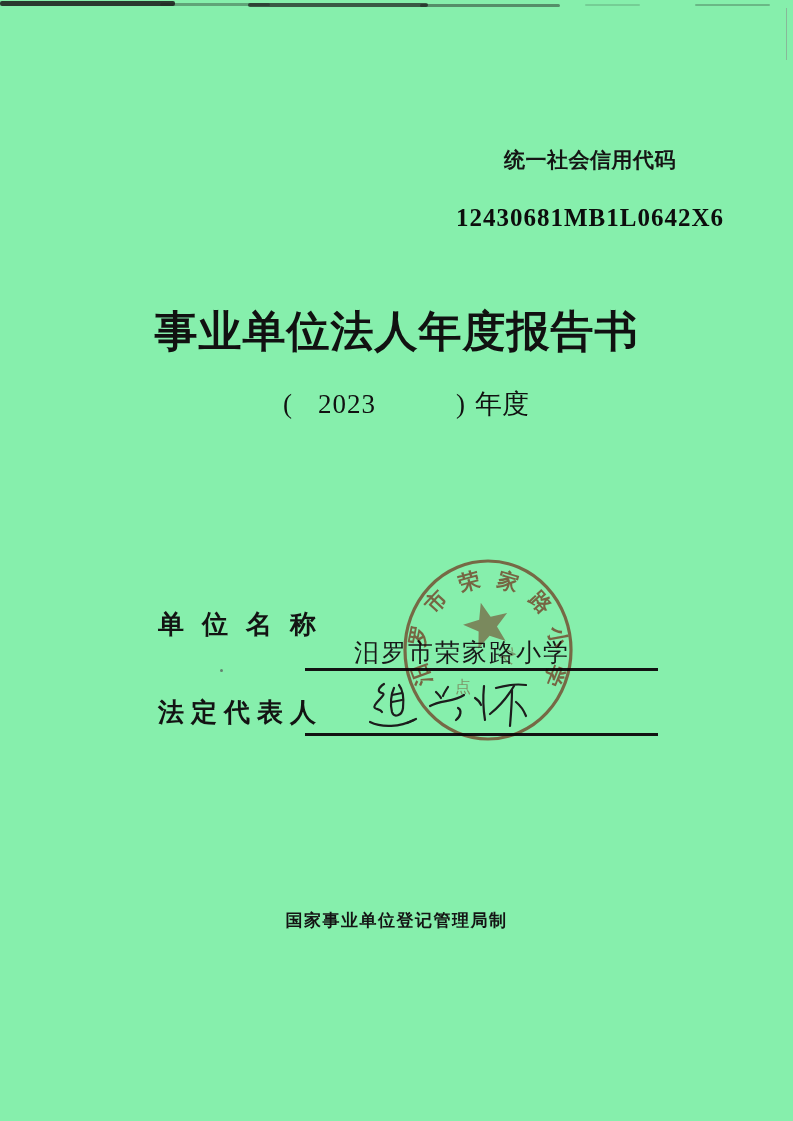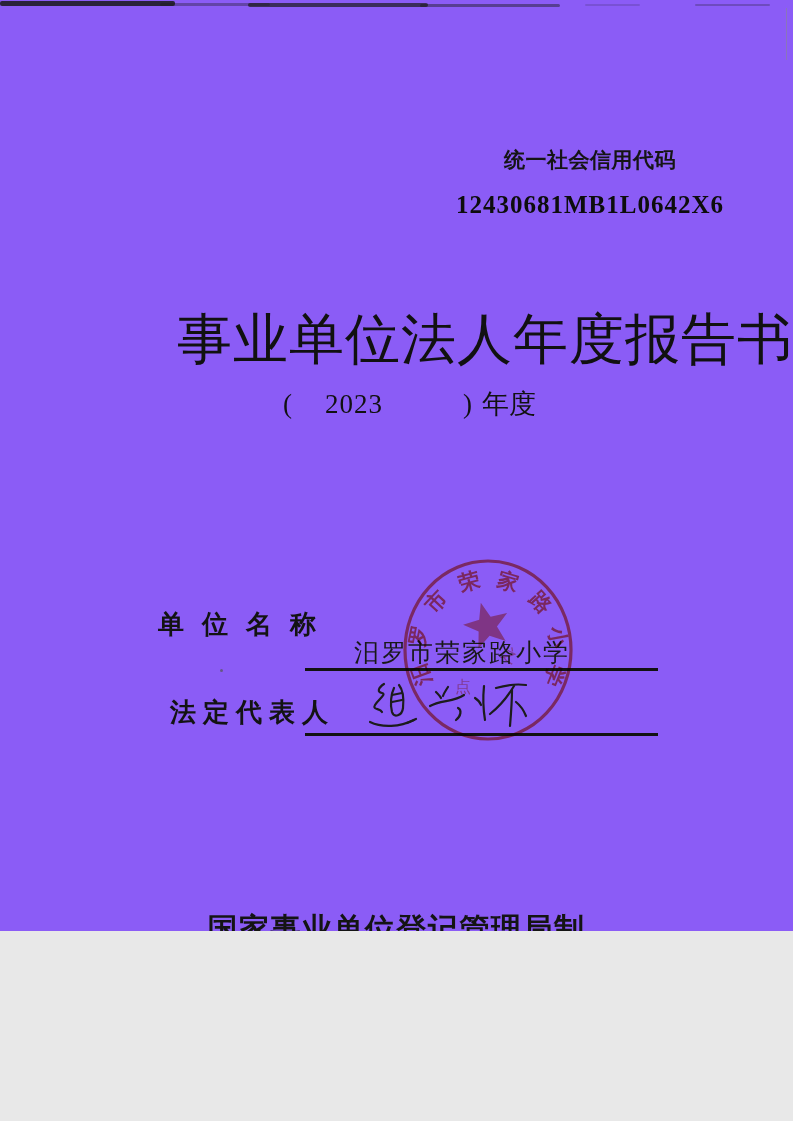--- a/index.html
+++ b/index.html
@@ -1,91 +1,91 @@
 <!DOCTYPE html>
 <html><head>
 <meta charset="utf-8">
 <style>
   * { margin: 0; padding: 0; box-sizing: border-box; }
   html, body { background: #e8e8e8; }
   body { font-family: "Liberation Sans", sans-serif; }
   .page {
     position: relative;
     width: 793px;
-    height: 931px;
+    height: 1121px;
     margin: 0 auto;
-    background: #8b5cf6;
+    background: #86efac;
     overflow: hidden;
     color: #161616;
   }
 
   
   .smudge { position: absolute; background: #1a1a1a; border-radius: 2px; filter: blur(0.7px); }
   .smudge.s1 { left: 0;   top: 1px; width: 175px; height: 5px; opacity: .85; }
   .smudge.s2 { left: 160px; top: 3px; width: 110px; height: 3px; opacity: .35; }
   .smudge.s3 { left: 248px; top: 3px; width: 180px; height: 4px; opacity: .7; }
   .smudge.s4 { left: 420px; top: 4px; width: 140px; height: 3px; opacity: .45; }
   .smudge.s5 { left: 585px; top: 4px; width: 55px;  height: 2px; opacity: .15; }
   .smudge.s6 { left: 695px; top: 4px; width: 75px;  height: 2px; opacity: .25; }
   .edge-line { position: absolute; left: 786px; top: 8px; width: 1px; height: 52px; background: #8a8a8a; opacity: .55; }
   .speck { position: absolute; left: 220px; top: 669px; width: 3px; height: 3px; background: #555; border-radius: 50%; opacity: .7; }
 
   
   .credit-block { position: absolute; left: 440px; top: 146px; width: 300px; text-align: center; }
   .credit-label { font-size: 21px; font-weight: 700; letter-spacing: 0.5px; color: #151515; }
   .credit-value {
-    margin-top: 17px;
+    margin-top: 30px;
     font-family: "Liberation Serif", serif;
     font-size: 25px; font-weight: 700; letter-spacing: 1px; color: #0d0d0d;
   }
 
   
   .doc-title {
     position: absolute; left: 0; top: 303px; width: 100%;
-    text-align: right; font-size: 55px; font-weight: 400;
+    text-align: center; font-size: 43px; font-weight: 700;
     letter-spacing: 1px; color: #111;
   }
 
   
   .year-line {
     position: absolute; left: 283px; top: 386px;
     display: flex; align-items: baseline;
     font-family: "Liberation Serif", serif; font-size: 27px; color: #111;
   }
   .year-line .paren-open  { margin-right: 26px; }
-  .year-line .year-value  { letter-spacing: 1px; margin-left: 7px; }
+  .year-line .year-value  { letter-spacing: 1px; }
   .year-line .paren-close { margin-left: 80px; margin-right: 10px; }
   .year-line .year-suffix { font-weight: 400; }
 
   
   .seal-svg { position: absolute; left: 400px; top: 554px; width: 178px; height: 192px; mix-blend-mode: multiply; z-index: 6; }
 
   
   .field-label {
     position: absolute; left: 158px; width: 158px;
     font-size: 26px; font-weight: 700; color: #131313;
     text-align: justify; text-align-last: justify;
   }
   .field-label.row1 { top: 607px; }
-  .field-label.row2 { top: 695px; margin-left: 12px; }
+  .field-label.row2 { top: 695px; }
   .field-line { position: absolute; left: 305px; width: 353px; height: 3px; background: #121212; }
   .field-line.row1 { top: 668px; }
   .field-line.row2 { top: 733px; }
   .field-value {
     position: absolute; left: 306px; top: 636px; width: 352px;
     padding-right: 40px; text-align: center;
     font-family: "Liberation Serif", serif; font-size: 25px; color: #181818;
     letter-spacing: 2px; z-index: 3;
   }
   .signature-svg { position: absolute; left: 362px; top: 674px; width: 180px; height: 64px; z-index: 7; }
 
   
   .doc-footer {
     position: absolute; left: 0; top: 909px; width: 100%;
-    text-align: center; font-size: 30px; font-weight: 700;
+    text-align: center; font-size: 17px; font-weight: 700;
     letter-spacing: 1.5px; color: #141414;
   }
 
   .seal-arc-text { font-family: "Liberation Serif", serif; font-size: 21px; font-weight: 600; fill: rgba(219, 82, 70, 0.85); }
   .seal-mark { font-family: "Liberation Serif", serif; font-size: 16px; fill: rgba(219, 82, 70, 0.55); }
 </style>
 </head>
 <body>
 
 <div class="page">

